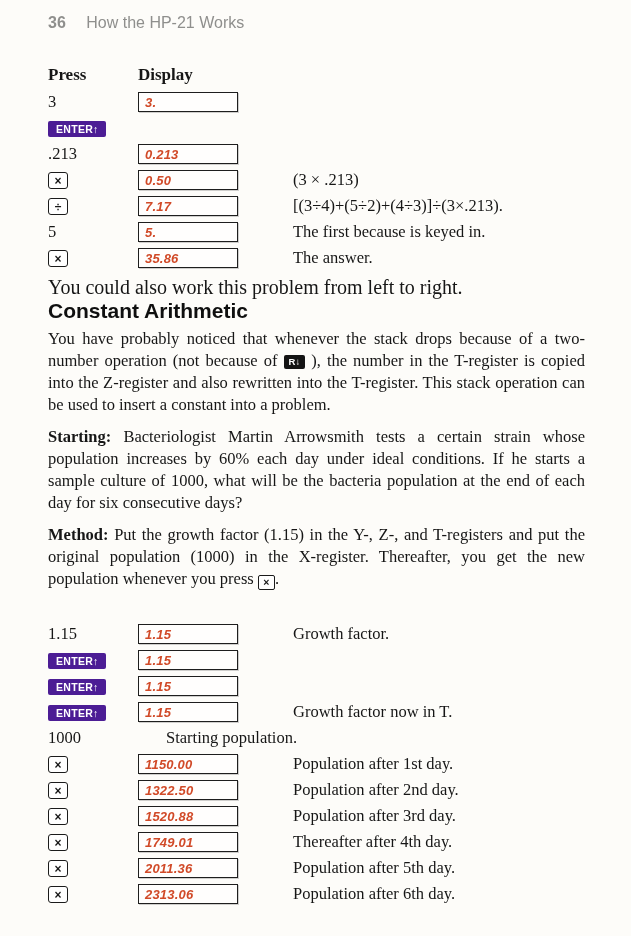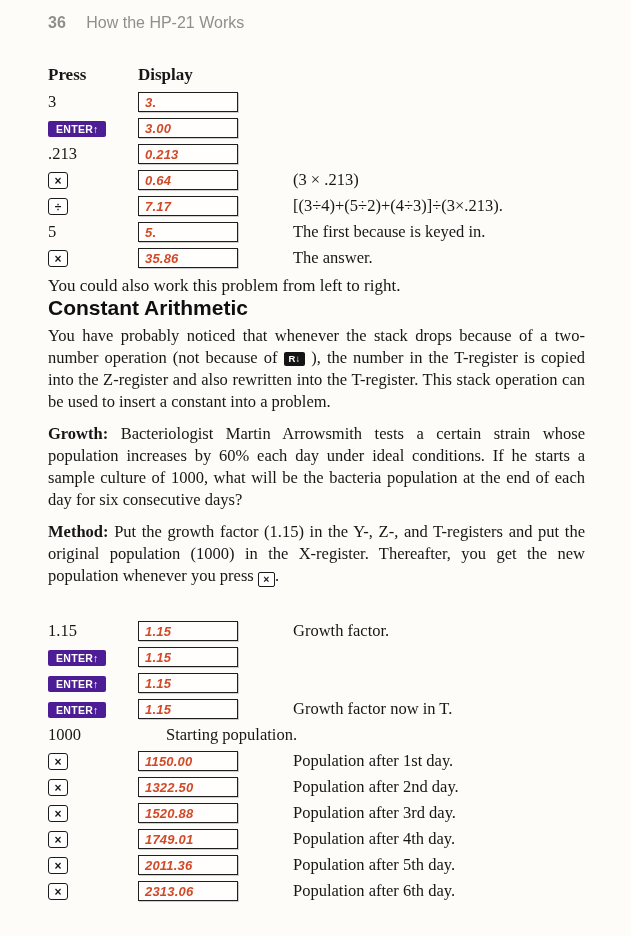--- a/index.html
+++ b/index.html
@@ -72,21 +72,21 @@
     font-style:italic;
     font-weight:bold;
     font-size:13px;
     color:#d14a28;
     letter-spacing:.2px;
     white-space:nowrap;
   }
   .note { font-size:16.5px; padding-left:28px; white-space:nowrap; }
 
   
-  .closing-line { font-size:17px; margin-top:5px; }
+  .closing-line { font-size:20px; margin-top:5px; }
   h2.section-heading {
     font-family:"Liberation Sans", sans-serif;
     font-weight:bold;
     font-size:21px;
     color:#0f0f0f;
     margin-bottom:5px;
   }
   p.body-para {
     font-size:16.5px;
     line-height:22px;
@@ -143,38 +143,35 @@
     <div class="krow">
       <span class="press-text">3</span>
       <span><span class="display-box">
             <span class="disp-text">3.</span>
           </span></span>
       <span class="note"></span>
     </div>
 
     <div class="krow">
       <span><span class="key-black">ENTER↑</span></span>
-      <span><span class="display-box">
-            <span class="disp-text">3.00</span>
-          </span></span>
       <span class="note"></span>
     </div>
 
     <div class="krow">
       <span class="press-text">.213</span>
       <span><span class="display-box">
             <span class="disp-text">0.213</span>
           </span></span>
       <span class="note"></span>
     </div>
 
     <div class="krow">
       <span><span class="key-box">×</span></span>
       <span><span class="display-box">
-            <span class="disp-text">0.64</span>
+            <span class="disp-text">0.50</span>
           </span></span>
       <span class="note">(3 × .213)</span>
     </div>
 
     <div class="krow">
       <span><span class="key-box">÷</span></span>
       <span><span class="display-box">
             <span class="disp-text">7.17</span>
           </span></span>
       <span class="note">[(3÷4)+(5÷2)+(4÷3)]÷(3×.213).</span>
@@ -196,21 +193,21 @@
       <span class="note">The answer.</span>
     </div>
   </div>
 
   <div class="closing-line">You could also work this problem from left to right.</div>
 
   <h2 class="section-heading">Constant Arithmetic</h2>
 
   <p class="body-para first"><span>You have probably noticed that whenever the stack drops because of a two-number operation (not because of </span><span class="inline-key-black">R↓</span><span> ), the number in the T-register is copied into the Z-register and also rewritten into the T-register. This stack operation can be used to insert a constant into a problem.</span></p>
 
-  <p class="body-para"><span class="b">Growth:</span><span> Bacteriologist Martin Arrowsmith tests a certain strain whose population increases by 60% each day under ideal conditions. If he starts a sample culture of 1000, what will be the bacteria population at the end of each day for six consecutive days?</span></p>
+  <p class="body-para"><span class="b">Starting:</span><span> Bacteriologist Martin Arrowsmith tests a certain strain whose population increases by 60% each day under ideal conditions. If he starts a sample culture of 1000, what will be the bacteria population at the end of each day for six consecutive days?</span></p>
 
   <p class="body-para"><span class="b">Method:</span><span> Put the growth factor (1.15) in the Y-, Z-, and T-registers and put the original population (1000) in the X-register. Thereafter, you get the new population whenever you press </span><span class="inline-key-box">×</span><span>.</span></p>
 
   <div class="keytable table2-wrap">
 
     <div class="krow">
       <span class="press-text">1.15</span>
       <span><span class="display-box">
             <span class="disp-text">1.15</span>
           </span></span>
@@ -268,21 +265,21 @@
             <span class="disp-text">1520.88</span>
           </span></span>
       <span class="note">Population after 3rd day.</span>
     </div>
 
     <div class="krow">
       <span><span class="key-box">×</span></span>
       <span><span class="display-box">
             <span class="disp-text">1749.01</span>
           </span></span>
-      <span class="note">Population after 4th day.</span>
+      <span class="note">Thereafter after 4th day.</span>
     </div>
 
     <div class="krow">
       <span><span class="key-box">×</span></span>
       <span><span class="display-box">
             <span class="disp-text">2011.36</span>
           </span></span>
       <span class="note">Population after 5th day.</span>
     </div>
 

